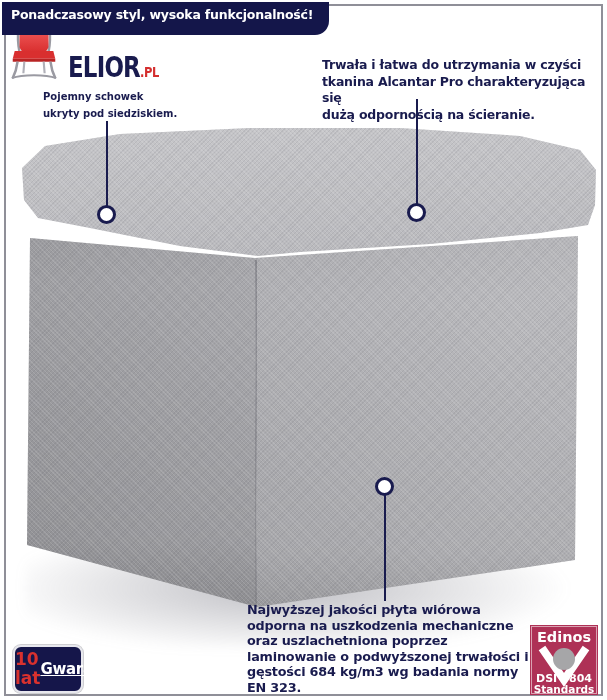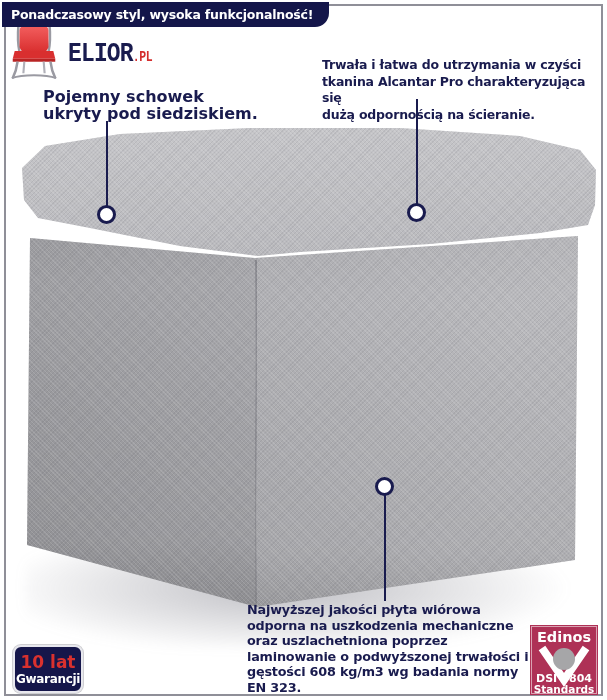--- a/index.html
+++ b/index.html
@@ -7,35 +7,35 @@
     position:relative;width:607px;height:700px;background:#ffffff;overflow:hidden;
     font-family:"DejaVu Sans", sans-serif;
   }
   
   .frame{position:absolute;inset:4px;border:2px solid #8f8f98;z-index:1;}
 
   
   .banner{
     position:absolute;left:2px;top:2px;height:25px;z-index:10;
     background:#14164a;color:#ffffff;font-weight:bold;font-size:12.5px;
-    letter-spacing:-0.2px;line-height:25px;padding:0 16px 0 9px;
+    letter-spacing:-0.2px;line-height:25px;padding:0 16px 8px 9px;
     border-radius:0 0 14px 0;white-space:nowrap;
   }
 
   
-  .logo{position:absolute;left:10px;top:22px;z-index:6;display:flex;align-items:flex-start;font-family:Liberation Mono, monospace;}
+  .logo{position:absolute;left:10px;top:22px;z-index:6;display:flex;align-items:flex-end;}
   .logo-chair{width:48px;height:58px;}
   .logo-text{display:flex;align-items:baseline;margin-left:10px;margin-top:16px;
     transform:scaleX(.82);transform-origin:left center;}
   .logo-brand{font-size:28px;font-weight:bold;color:#191b4e;letter-spacing:-1px;}
   .logo-tld{font-size:14px;font-weight:bold;color:#d42e2e;letter-spacing:-0.5px;}
 
   
   .note{position:absolute;color:#191b4e;font-weight:bold;white-space:pre-line;z-index:7;}
-  .note-storage{left:43px;top:88px;font-size:16px;line-height:17px;}
+  .note-storage{left:43px;top:88px;font-size:10px;line-height:17px;}
   .note-fabric{left:322px;top:44px;font-size:12.5px;line-height:16.5px;letter-spacing:-0.2px;margin-top:13px;}
   .note-board{left:247px;top:602px;font-size:12.8px;line-height:15.6px;letter-spacing:-0.2px;}
 
   
   .callout-line{position:absolute;width:2px;background:#191b4e;z-index:6;}
   .line-storage{left:106px;top:121px;height:85px;}
   .line-fabric{left:416px;top:99px;height:105px;}
   .line-board{left:384px;top:495px;height:106px;}
   .callout-dot{position:absolute;width:13px;height:13px;background:#ffffff;
     border:3px solid #191b4e;border-radius:50%;z-index:6;}
@@ -88,24 +88,24 @@
   .corner-seam{
     position:absolute;left:240px;top:138px;width:2px;height:346px;z-index:3;
     background:linear-gradient(180deg, rgba(40,40,52,.28), rgba(40,40,52,.10));
   }
 
   
   .badge-warranty{
     position:absolute;left:13px;top:645px;width:66px;height:44px;z-index:8;
     background:#15164a;border:2px solid #e8e8ee;border-radius:8px;
     box-shadow:0 0 0 1px rgba(60,60,70,.25);
-    display:flex;flex-direction:column;align-items:center;justify-content:center;
+    display:flex;flex-direction:row;align-items:center;justify-content:flex-start;
   }
   .badge-warranty .value{font-size:17px;font-weight:bold;color:#d9312e;line-height:19px;}
-  .badge-warranty .label{font-size:12px;font-weight:bold;color:#ffffff;letter-spacing:-0.3px;line-height:14px;}
+  .badge-warranty .label{font-size:15px;font-weight:bold;color:#ffffff;letter-spacing:-0.3px;line-height:14px;text-decoration:underline;}
 
   
   .badge-standards{position:absolute;left:530px;top:625px;width:68px;height:80px;z-index:8;}
 </style>
 </head>
 <body>
 
 <div class="frame"></div>
 
 <div class="banner">
@@ -148,21 +148,21 @@
 
 <div class="note note-storage">Pojemny schowek
 ukryty pod siedziskiem.</div>
 <div class="note note-fabric">Trwała i łatwa do utrzymania w czyści
 tkanina Alcantar Pro charakteryzująca się
 dużą odpornością na ścieranie.</div>
 <div class="note note-board">Najwyższej jakości płyta wiórowa
 odporna na uszkodzenia mechaniczne
 oraz uszlachetniona poprzez
 laminowanie o podwyższonej trwałości i
-gęstości 608 kg/m3 wg badania normy
+gęstości 684 kg/m3 wg badania normy
 EN 323.</div>
 
 <div class="callout-line line-storage"></div>
 <div class="callout-line line-fabric"></div>
 <div class="callout-line line-board"></div>
 
 <div class="callout-dot dot-storage"></div>
 <div class="callout-dot dot-fabric"></div>
 <div class="callout-dot dot-board"></div>
 

